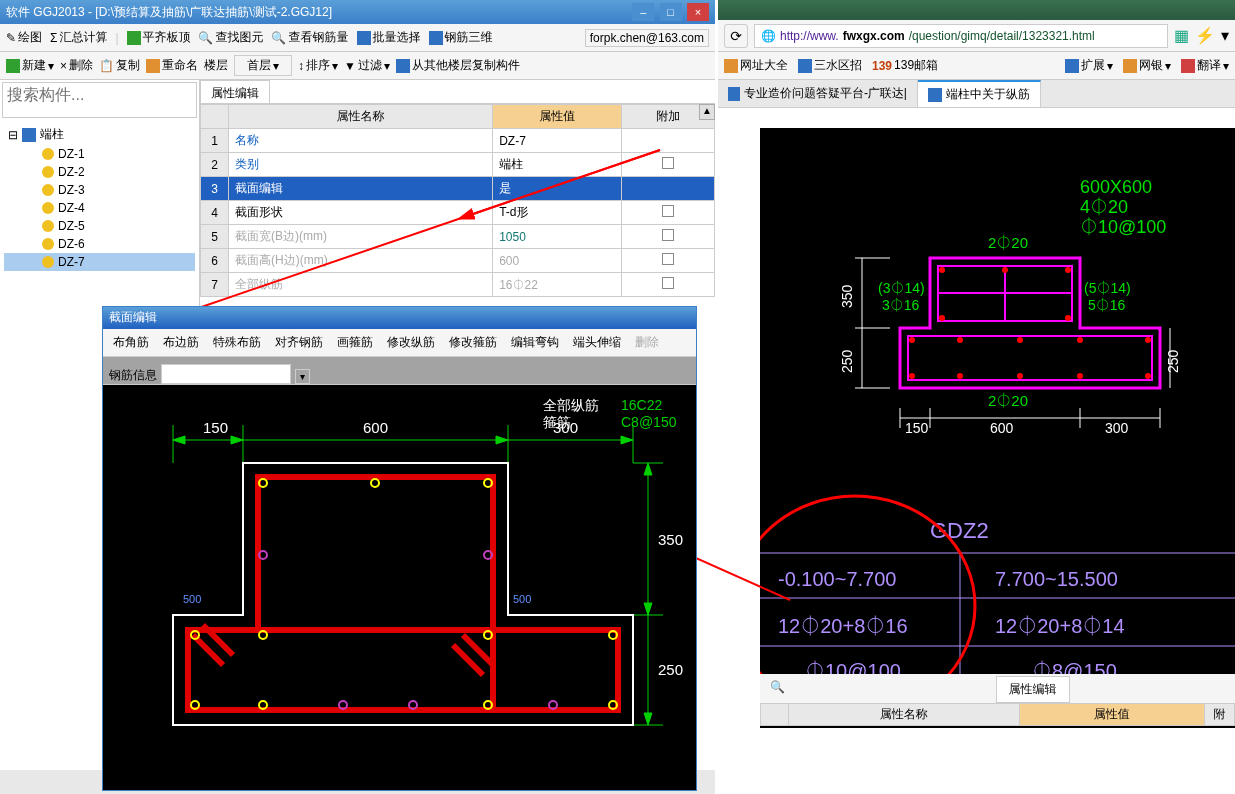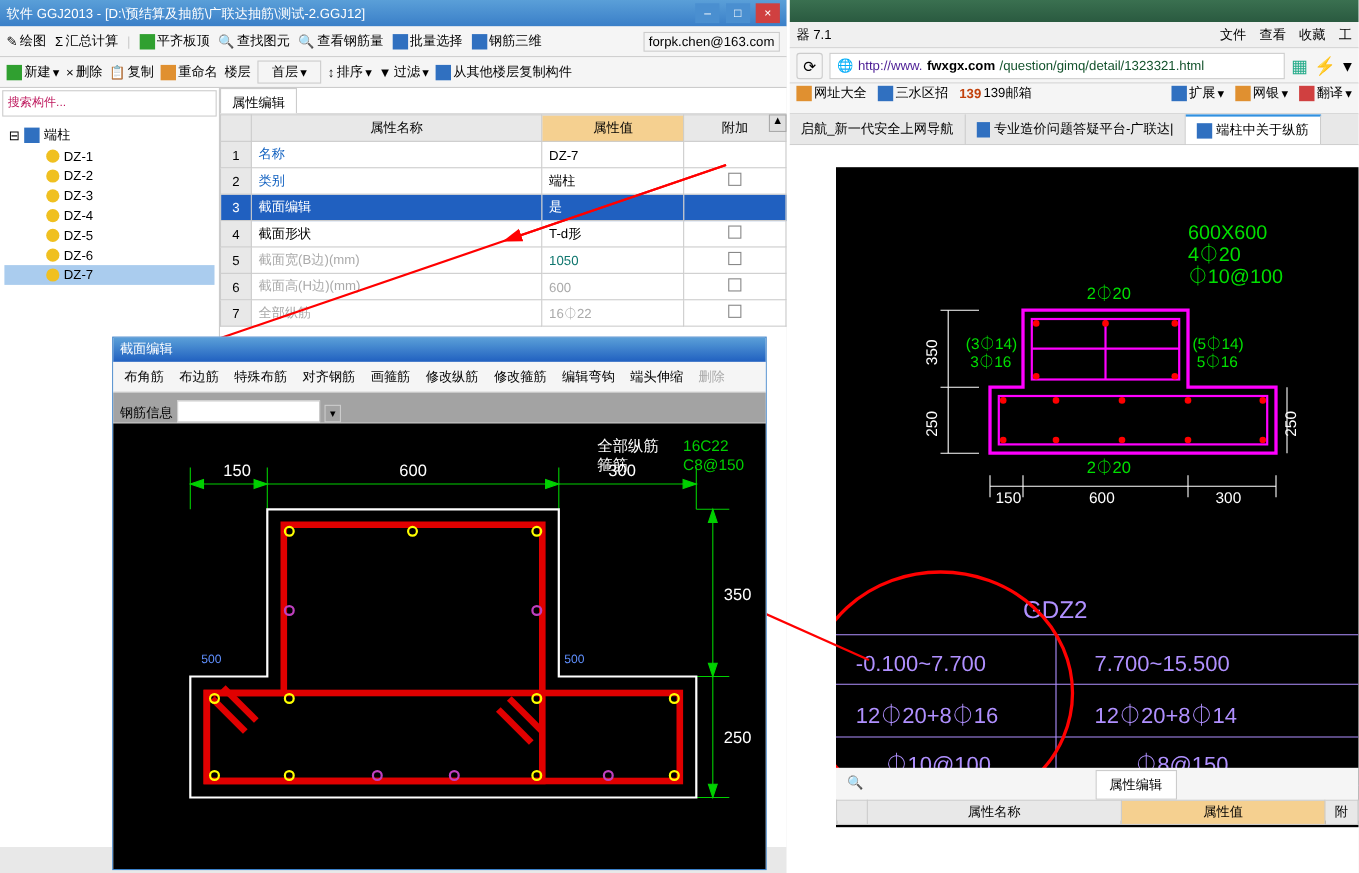--- a/index.html
+++ b/index.html
@@ -13,21 +13,21 @@
 .win-close { background: #d04040; }
 .menubar { height: 24px; background: #f0f0f0; font-size: 12px; display: flex; align-items: center; padding: 0 4px; gap: 4px; border-bottom: 1px solid #ccc; }
 .menubar span { padding: 2px 4px; }
 .toolbar { height: 28px; background: #f5f5f5; font-size: 12px; display: flex; align-items: center; padding: 0 6px; gap: 8px; border-bottom: 1px solid #ccc; }
 .toolbar span { display: flex; align-items: center; gap: 2px; }
 .toolbar .email { margin-left: auto; border: 1px solid #ccc; padding: 1px 4px; }
 .toolbar2 { height: 28px; background: #f5f5f5; font-size: 12px; display: flex; align-items: center; padding: 0 6px; gap: 6px; border-bottom: 1px solid #ccc; }
 .toolbar2 span { display: flex; align-items: center; gap: 2px; }
 .workspace { display: flex; height: calc(100% - 104px); }
 .tree-panel { width: 200px; background: #fff; border-right: 1px solid #ccc; display: flex; flex-direction: column; }
-.search-box { height: 24px; border: 1px solid #ccc; margin: 2px; font-size: 11px; padding: 2px 4px; color: #be185d; }
+.search-box { height: 36px; border: 1px solid #ccc; margin: 2px; font-size: 16px; padding: 2px 4px; color: #737373; }
 .tree { font-size: 12px; padding: 4px; }
 .tree-root { padding: 2px 4px; display: flex; align-items: center; gap: 4px; }
 .tree-item { padding: 2px 4px 2px 38px; display: flex; align-items: center; gap: 4px; }
 .tree-item.selected { background: #aaccee; }
 .tree-icon { width: 12px; height: 12px; background: #f0c020; display: inline-block; border-radius: 50%; }
 .prop-panel { flex: 1; background: #fff; position: relative; }
 .prop-tab { height: 24px; font-size: 12px; border-bottom: 1px solid #ccc; display: flex; }
 .prop-tab span { padding: 4px 10px; border: 1px solid #ccc; border-bottom: none; background: #fff; }
 .prop-table { width: 100%; font-size: 12px; border-collapse: collapse; }
 .prop-table th { background: #e8e8e8; border: 1px solid #ccc; padding: 3px 6px; font-weight: normal; }
@@ -49,21 +49,21 @@
 .se-info input { width: 130px; height: 20px; border: 1px solid #ccc; }
 .se-canvas { background: #000; height: calc(100% - 78px); position: relative; overflow: hidden; }
 
 .right-app { position: absolute; left: 718px; top: 0; width: 517px; height: 794px; background: #fff; }
 .browser-titlebar { height: 20px; background: linear-gradient(#3a7050,#2a5a40); }
 .browser-tabs1 { height: 24px; background: #f0f0f0; font-size: 12px; display: flex; align-items: center; padding: 0 6px; border-bottom: 1px solid #ccc; gap: 12px; }
 .browser-nav { height: 32px; background: #f5f5f5; display: flex; align-items: center; padding: 0 6px; gap: 6px; border-bottom: 1px solid #ccc; }
 .nav-btn { width: 24px; height: 24px; border: 1px solid #ccc; border-radius: 3px; display: flex; align-items: center; justify-content: center; font-size: 14px; }
 .addr-bar { flex: 1; height: 24px; border: 1px solid #ccc; font-size: 12px; padding: 2px 6px; display: flex; align-items: center; gap: 4px; background: #fff; }
 .addr-bar .url-suffix { color: #14532d; }
-.bookmark-bar { height: 28px; background: #f5f5f5; font-size: 12px; display: flex; align-items: flex-start; padding: 0 6px; gap: 10px; border-bottom: 1px solid #ccc; }
+.bookmark-bar { height: 28px; background: #f5f5f5; font-size: 12px; display: flex; align-items: center; padding: 0 6px; gap: 10px; border-bottom: 1px solid #ccc; }
 .bookmark-bar span { display: flex; align-items: center; gap: 2px; }
 .page-tabs { height: 28px; background: #e8e8e8; font-size: 12px; display: flex; border-bottom: 1px solid #ccc; }
 .page-tabs .tab { padding: 5px 10px; border-right: 1px solid #ccc; display: flex; align-items: center; gap: 4px; max-width: 200px; overflow: hidden; white-space: nowrap; }
 .page-tabs .tab.active { background: #fff; border-top: 2px solid #3090e0; }
 .page-content { height: calc(100% - 180px); background: #fff; position: relative; text-align: center; }
 .cad-area { position: absolute; left: 42px; top: 20px; width: 475px; height: 600px; background: #000; }
 .bottom-prop { position: absolute; left: 42px; bottom: 0; width: 475px; height: 48px; background: #f5f5f5; font-size: 12px; }
 .bottom-prop .tab { display: inline-block; padding: 4px 12px; border: 1px solid #ccc; background: #fff; margin: 2px 0 0 70px; }
 .bottom-prop table { width: 100%; border-collapse: collapse; }
 .bottom-prop th { border: 1px solid #ccc; padding: 2px 6px; background: #e8e8e8; font-weight: normal; }
@@ -303,28 +303,20 @@
       <text x="440" y="25" fill="#fff" font-size="14">全部纵筋</text>
       <text x="440" y="42" fill="#fff" font-size="14">箍筋</text>
       <text x="518" y="25" fill="#00d000" font-size="14">16C22</text>
       <text x="518" y="42" fill="#00d000" font-size="14">C8@150</text>
     </svg>
   </div>
 </div>
 
 <div class="right-app">
   <div class="browser-titlebar"></div>
-  <div class="browser-tabs1">
-    <span>器 7.1</span>
-    <span style="flex:1"></span>
-    <span>文件</span>
-    <span>查看</span>
-    <span>收藏</span>
-    <span>工</span>
-  </div>
   <div class="browser-nav">
     <div class="nav-btn">⟳</div>
     <div class="addr-bar">
       <span>🌐</span>
       <span style="color:#4c1d95">http://www.</span>
         <b>fwxgx.com</b>
         <span class="url-suffix">/question/gimq/detail/1323321.html</span>
     </div>
     <span style="color:#2a8">▦</span>
     <span style="color:#e80">⚡</span>
@@ -342,23 +334,20 @@
     <span>
         <b style="color:#c2410c">139</b>
         <span>139邮箱</span>
       </span>
     <span style="flex:1"></span>
     <span><i class="ico ico-blue"></i><span>扩展</span> ▾</span>
     <span><i class="ico ico-orange"></i><span>网银</span> ▾</span>
     <span><i class="ico ico-red"></i><span>翻译</span> ▾</span>
   </div>
   <div class="page-tabs">
-    <div class="tab">
-        <span>启航_新一代安全上网导航</span>
-      </div>
     <div class="tab">
         <i class="ico ico-blue"></i>
         <span>专业造价问题答疑平台-广联达|</span>
       </div>
     <div class="tab active">
         <i class="ico ico-blue"></i>
         <span>端柱中关于纵筋</span>
       </div>
   </div>
   <div class="page-content">

